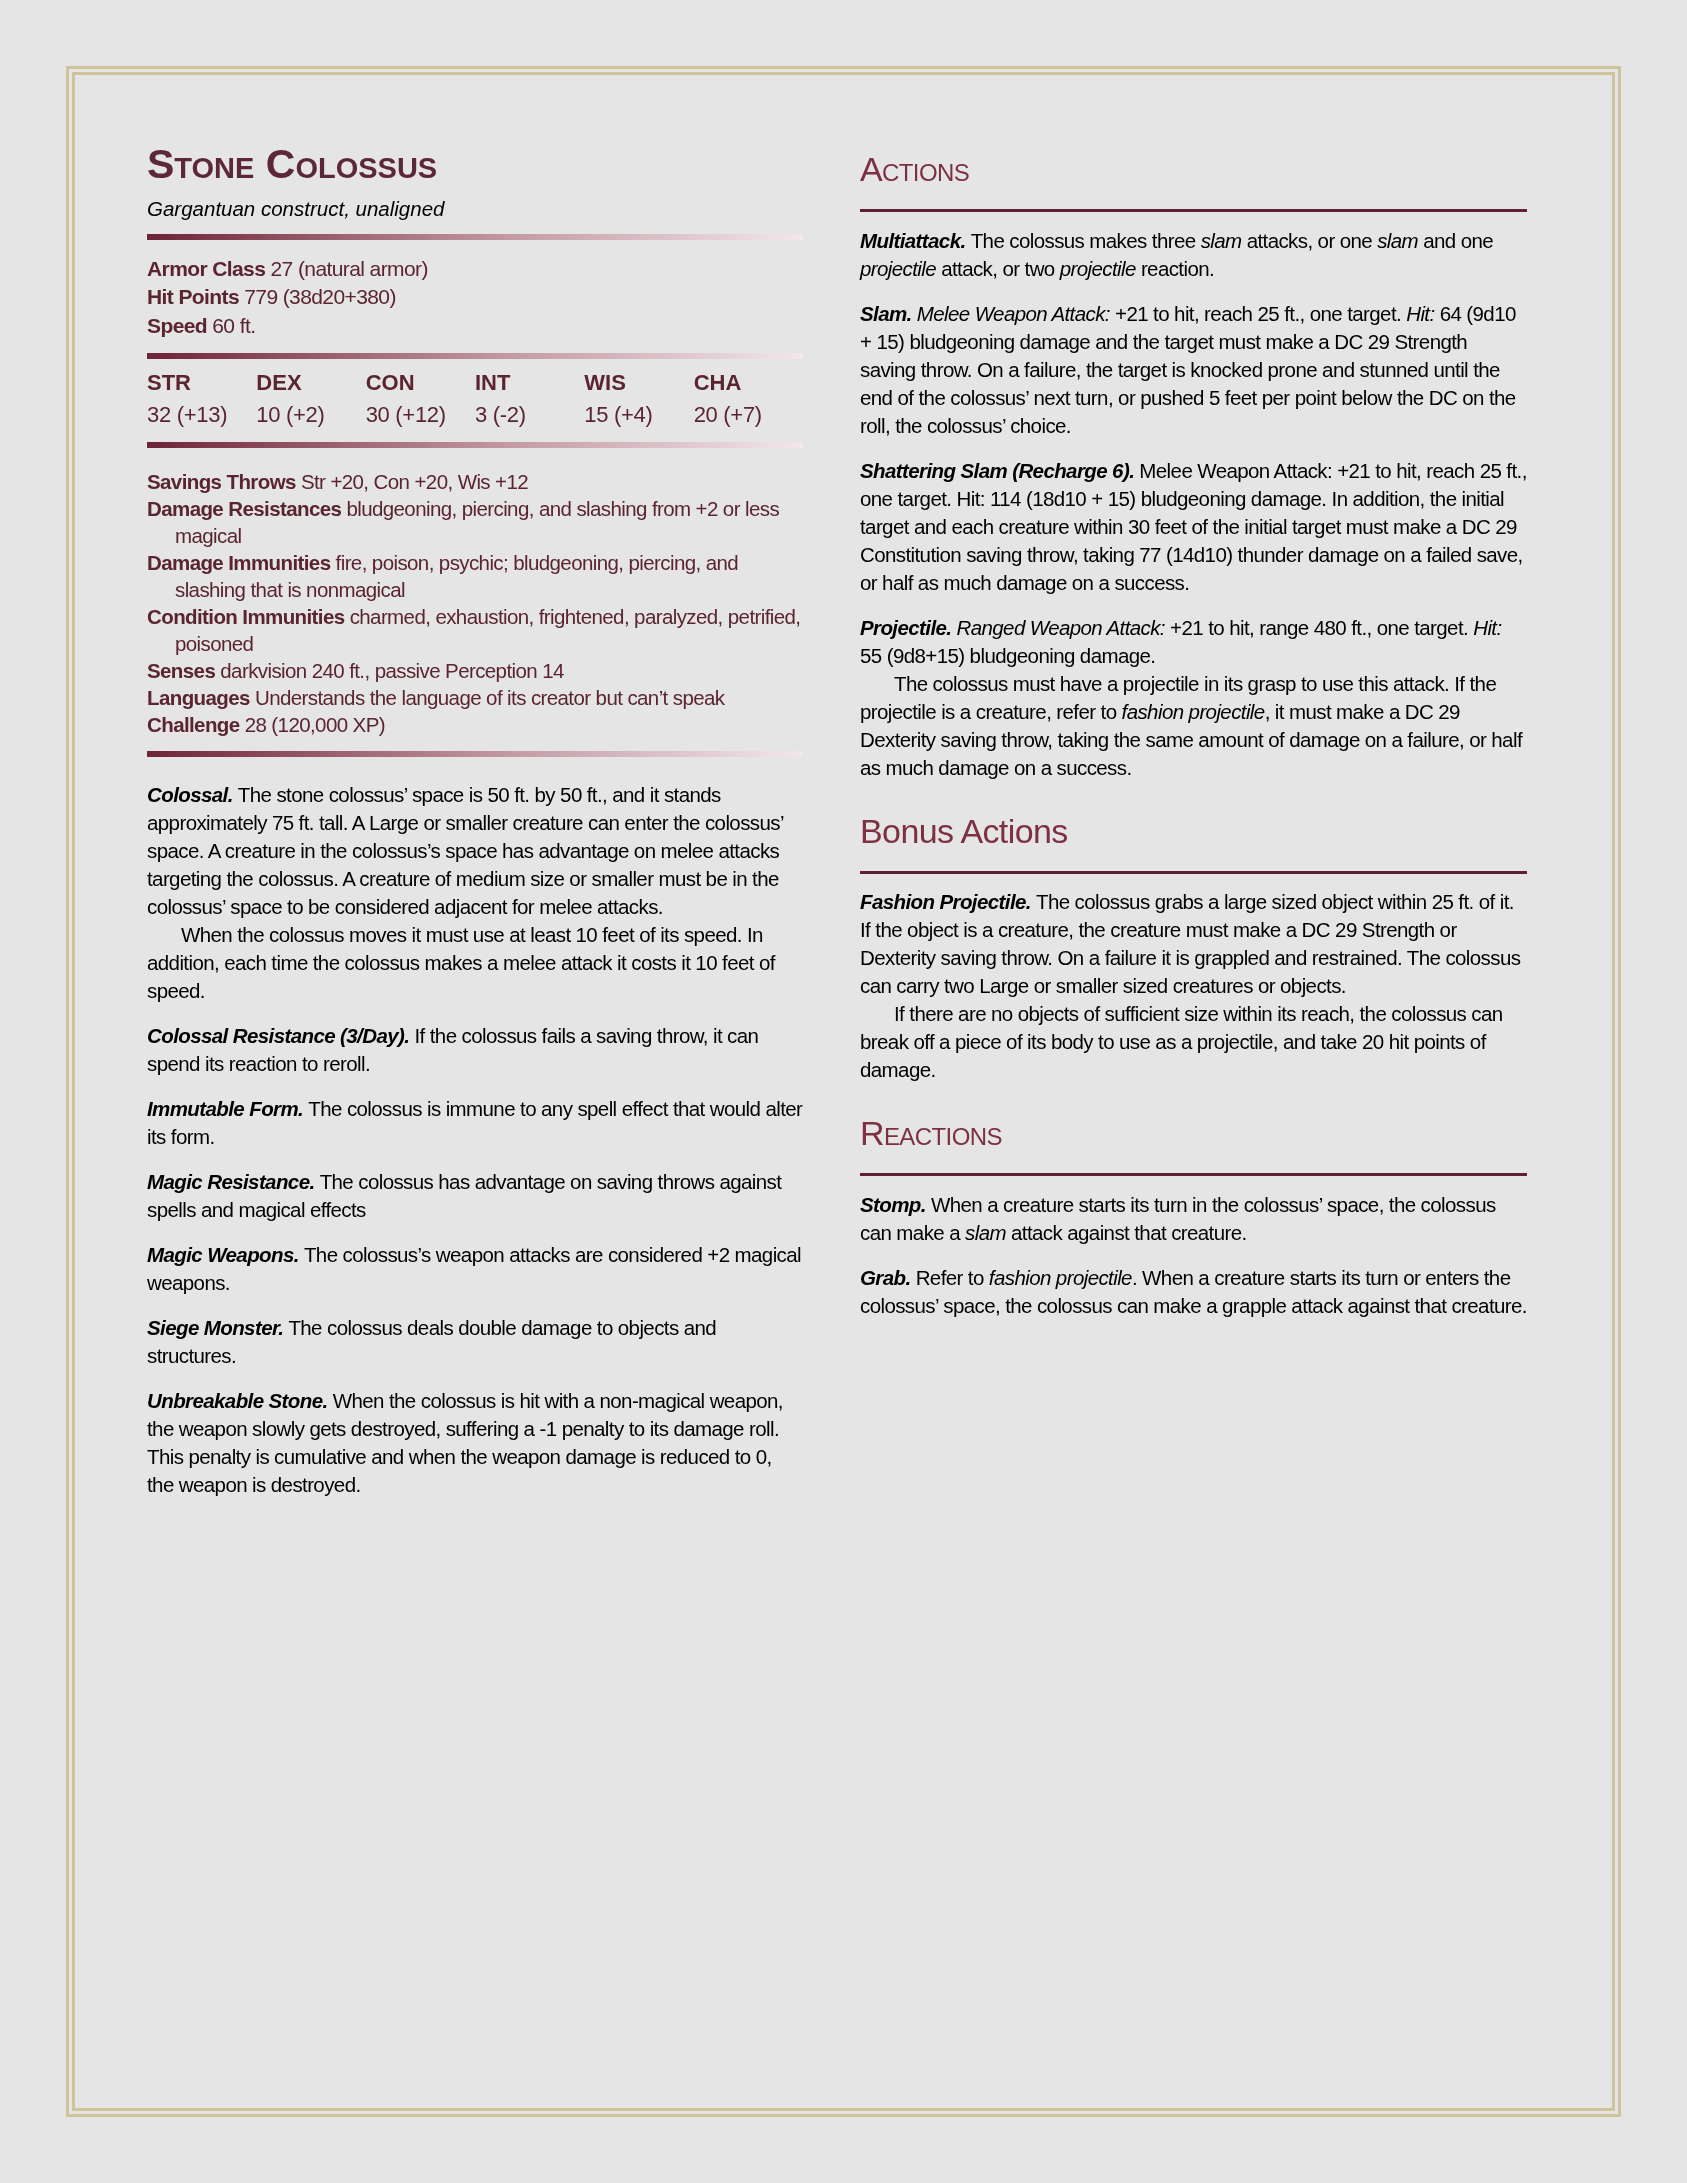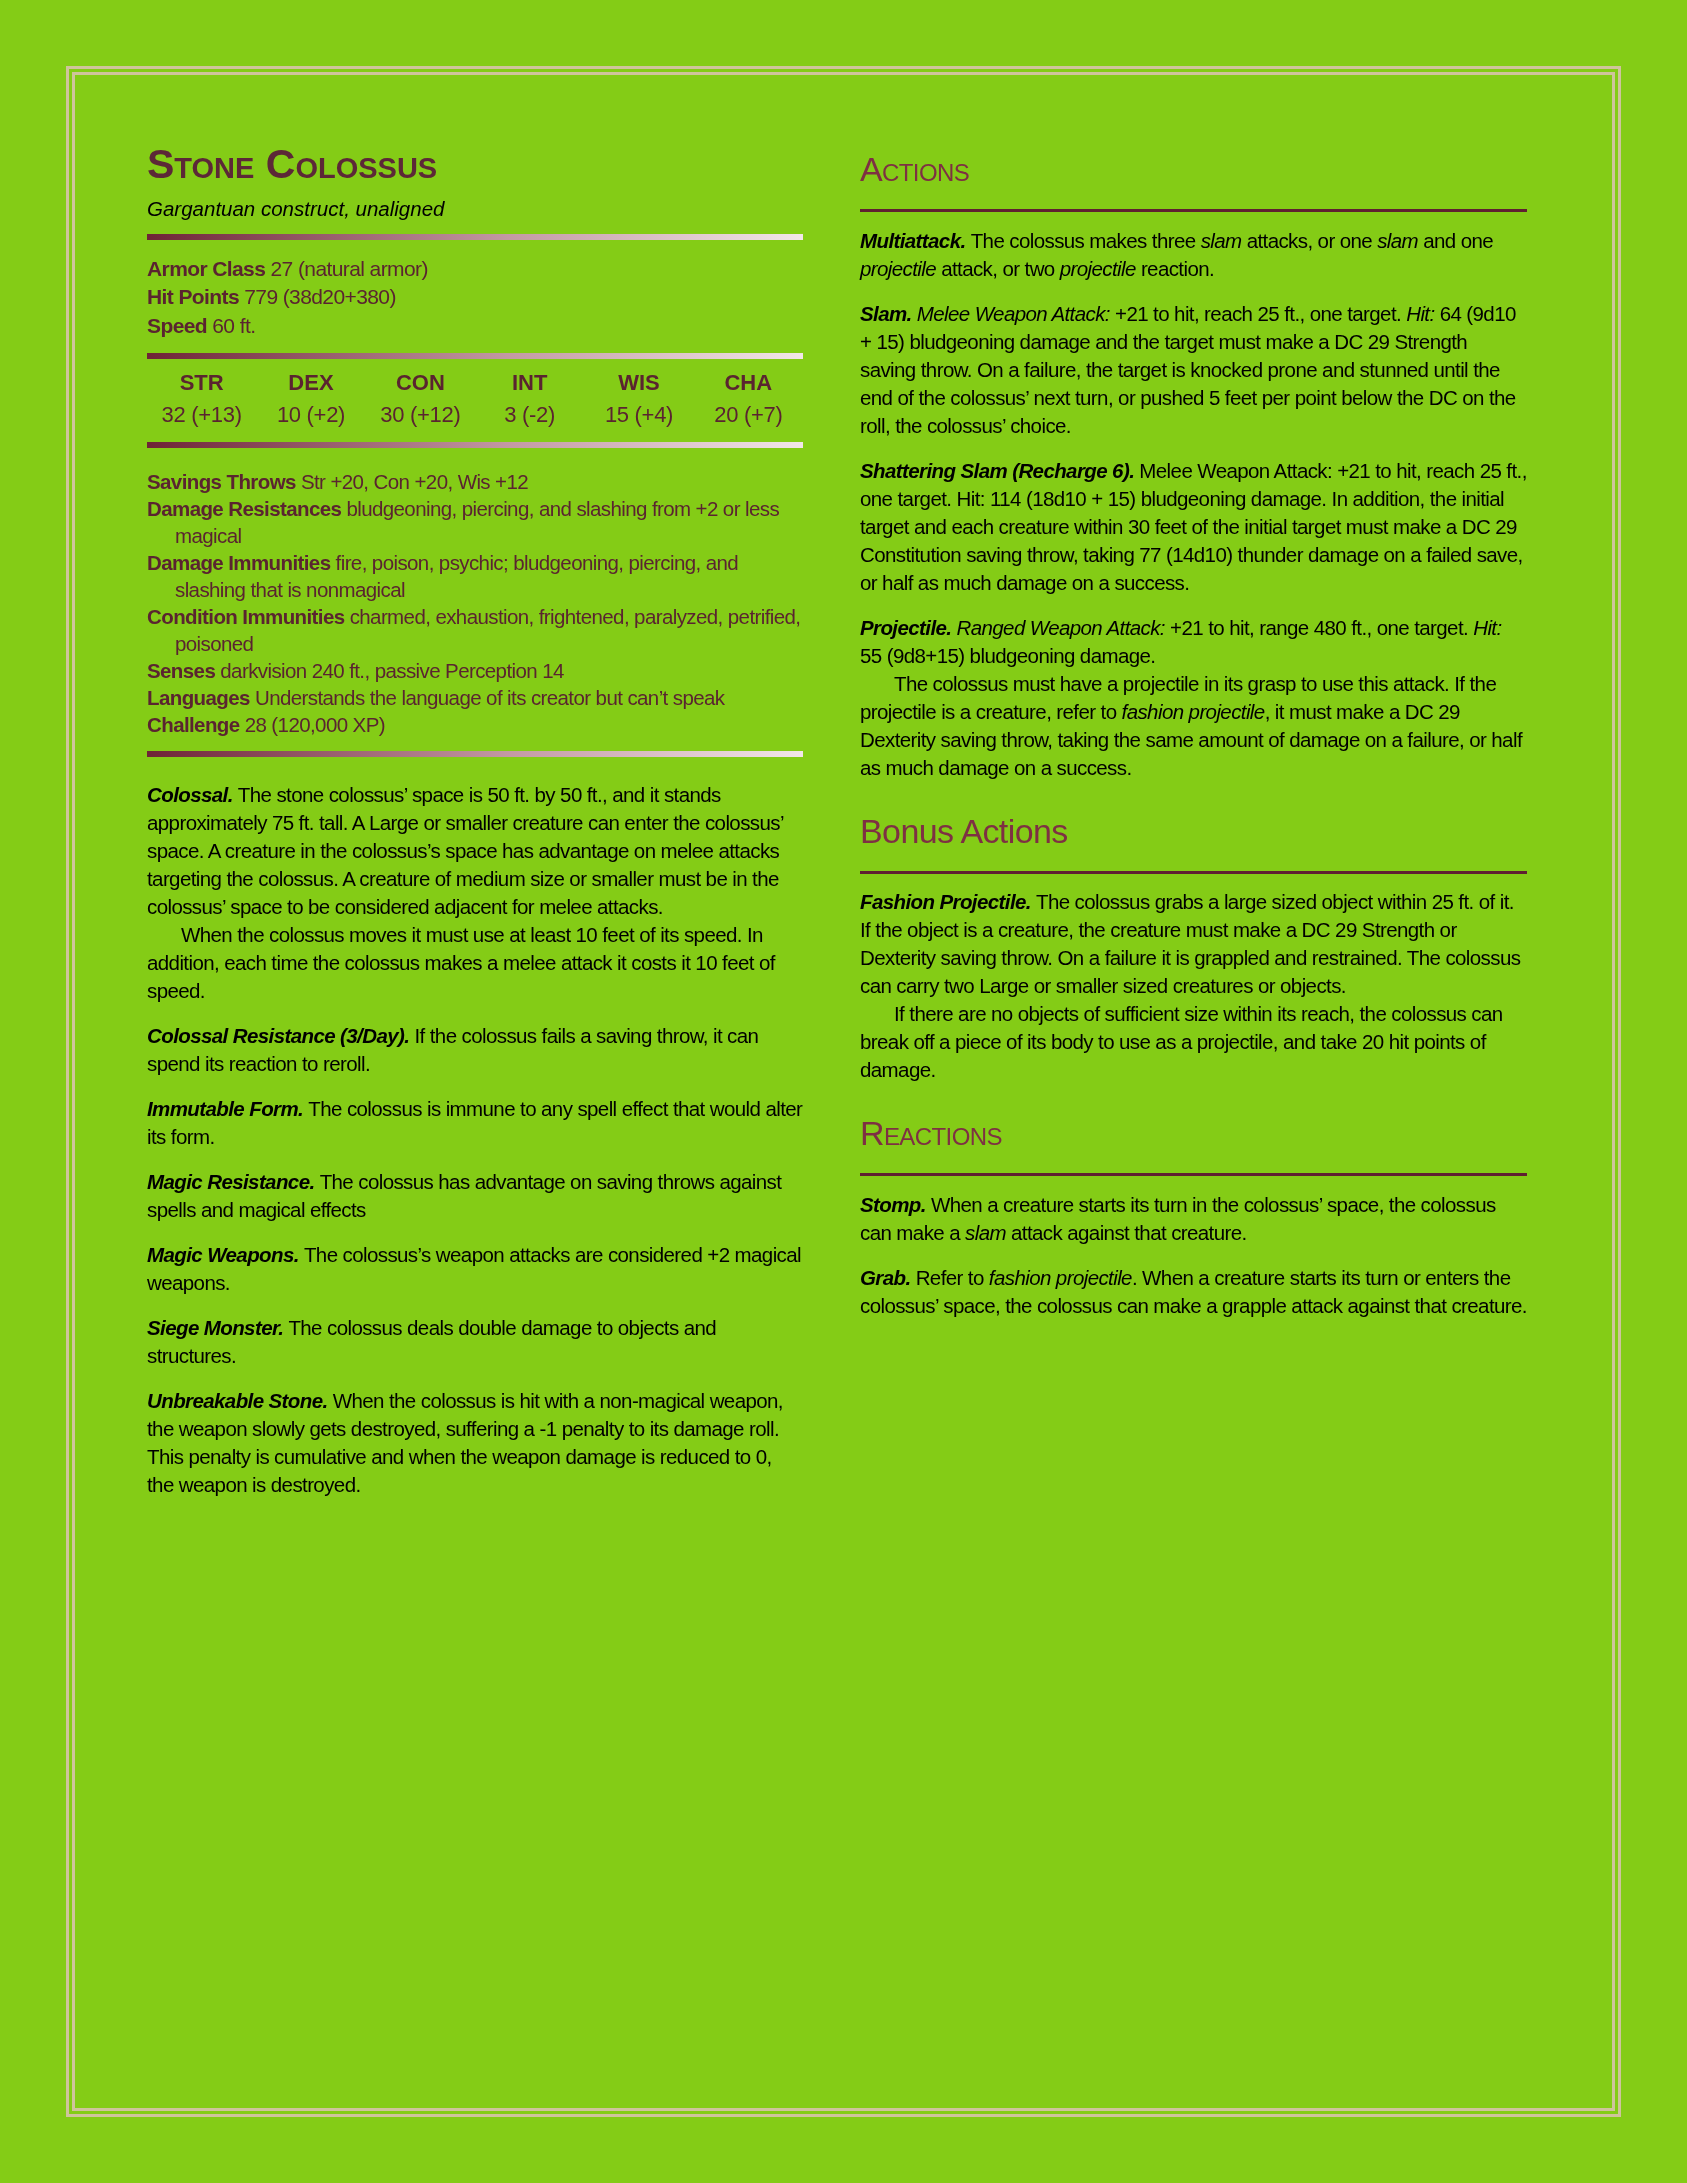--- a/index.html
+++ b/index.html
@@ -1,32 +1,32 @@
 <!DOCTYPE html>
 <html style="--accent-title: #5c2837; --stat-text: #5a2430; --section-heading: #7e3043; --rule-solid: #5f2031; --rule-gradient-start: #6e2336; --rule-gradient-end: #f2e7e9; --frame: #cfc49c; --body-text: #000000;font-size:10.6px"><head>
 <meta charset="utf-8">
 <style>
   html,body{margin:0;padding:0;background:#fff;}
-  .page{position:relative;width:1687px;height:2183px;background:#84cc16;overflow:hidden;
+  .page{position:relative;width:1687px;height:2183px;background:#e5e5e5;overflow:hidden;
         font-family:"Liberation Sans", sans-serif;color:var(--body-text,#000);}
   .frame{position:absolute;left:66px;top:66px;width:1555px;height:2051px;
          border:3.3px solid var(--frame,#cfc49c);box-sizing:border-box;}
   .frame-inner{position:absolute;inset:2.6px;border:3.3px solid var(--frame,#cfc49c);}
   .b{font-weight:bold;}
   .i{font-style:italic;}
   .lcol{position:absolute;left:147px;top:144px;width:656px;}
   .rcol{position:absolute;left:860px;top:150px;width:667px;}
   .title{font-size:41px;font-weight:bold;font-variant:small-caps;line-height:1;
          color:var(--accent-title,#5c2837);}
   .subtitle{font-size:20.5px;font-style:italic;margin-top:12px;color:var(--body-text,#000);}
   .taper-rule{height:6px;margin-top:13.2px;
       background:linear-gradient(to right,var(--rule-gradient-start,#6e2336),#c399a4 55%,var(--rule-gradient-end,#f2e7e9));}
   .stats{margin-top:14.6px;color:var(--stat-text,#5a2430);font-size:21px;line-height:28.4px;letter-spacing:-0.6px;}
   .abilities{margin-top:10.6px;display:grid;grid-template-columns:repeat(6,1fr);
-             text-align:center;color:var(--stat-text,#5a2430);}
+             color:var(--stat-text,#5a2430);}
   .ab-name{font-weight:bold;font-size:22px;}
   .ab-score{font-size:22px;margin-top:6.6px;letter-spacing:-0.3px;}
   .attrs{margin-top:20px;color:var(--stat-text,#5a2430);font-size:20.5px;line-height:27px;letter-spacing:-0.6px;}
   .attr-line{padding-left:28px;text-indent:-28px;}
   .traits{margin-top:24px;}
   .body-text{font-size:20.5px;line-height:28px;letter-spacing:-0.6px;color:var(--body-text,#000);}
   .para.gap{margin-top:17px;}
   .para.indent{text-indent:34px;}
   .h2{font-size:34px;line-height:1.15;color:var(--section-heading,#7e3043);
       border-bottom:3.3px solid var(--rule-solid,#5f2031);padding-bottom:20px;margin-top:30px;}

